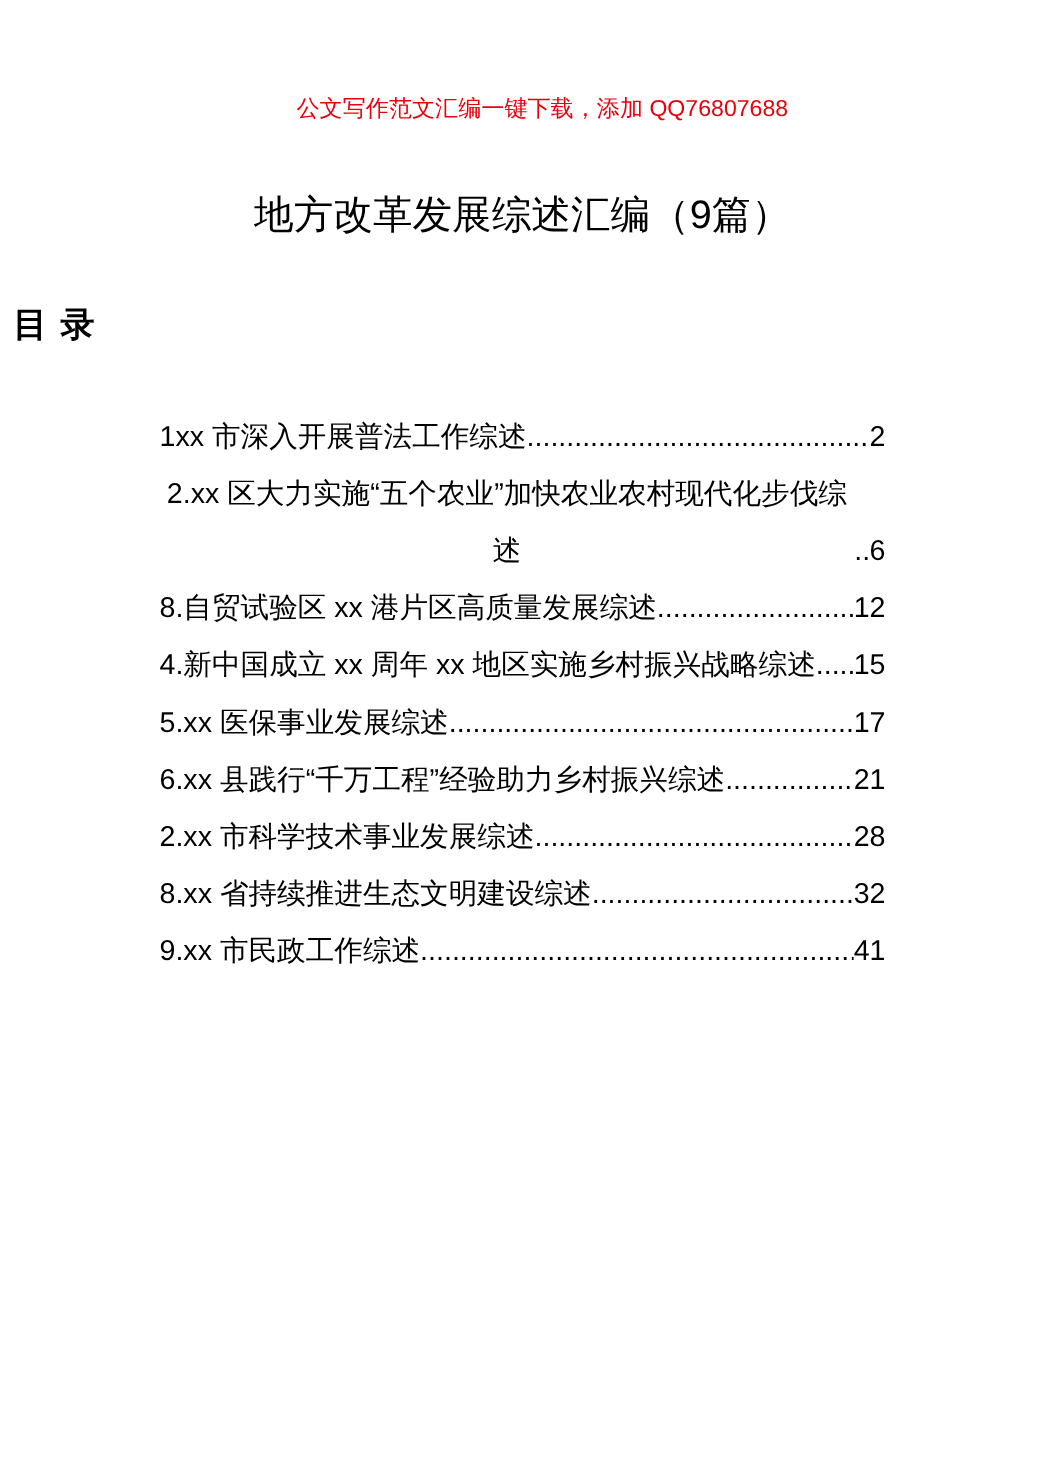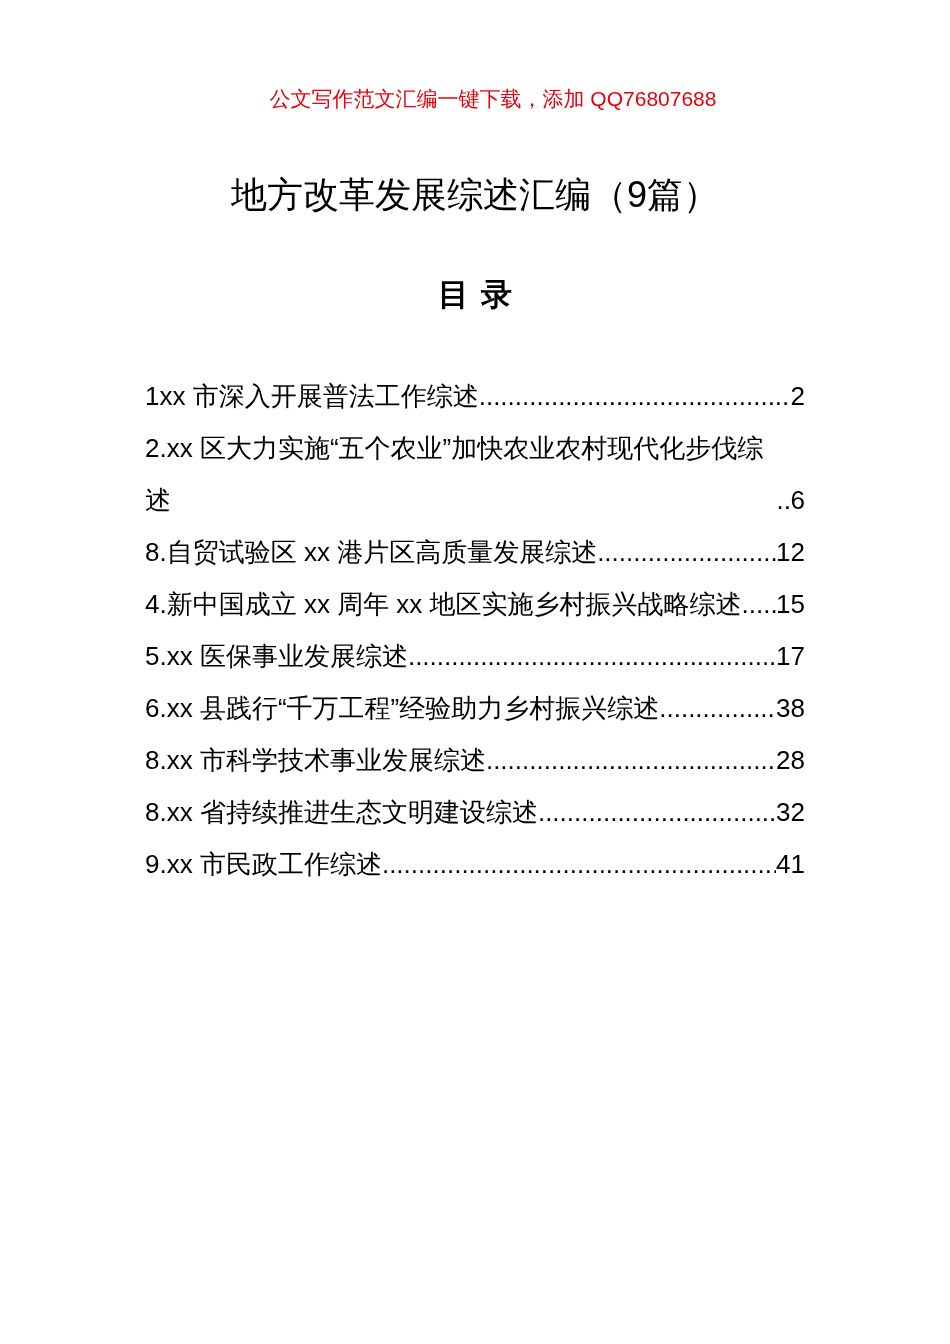--- a/index.html
+++ b/index.html
@@ -36,41 +36,41 @@
     line-height: 44px;
     font-weight: normal;
     color: #000000;
   }
   .toc-heading {
     position: absolute;
     top: 276px;
     left: 0;
     width: 100%;
     margin: 0;
-    text-align: center;
     font-size: 31px;
     line-height: 38px;
     font-weight: bold;
     letter-spacing: 12px;
     text-indent: 12px;
     color: #000000;
   }
   .toc {
     position: absolute;
     top: 370px;
     left: 145px;
     width: 660px;
     font-size: 26px;
     line-height: 52px;
     color: #000000;
   }
   .toc-item {
     display: flex;
     align-items: flex-end;
     cursor: pointer;
+    text-align: center;
   }
   .toc-title {
     flex: 0 1 auto;
     min-width: 0;
     word-break: break-all;
   }
   .toc-leader {
     flex: 1 1 0;
     min-width: 14px;
     overflow: hidden;
@@ -118,25 +118,25 @@
 
   <div class="toc-item">
     <span class="toc-title">5.xx 医保事业发展综述</span>
     <span class="toc-leader">..........................................................................................................................................................................</span>
     <span class="toc-page">17</span>
   </div>
 
   <div class="toc-item">
     <span class="toc-title">6.xx 县践行“千万工程”经验助力乡村振兴综述</span>
     <span class="toc-leader">..........................................................................................................................................................................</span>
-    <span class="toc-page">38</span>
+    <span class="toc-page">21</span>
   </div>
 
   <div class="toc-item">
-    <span class="toc-title">8.xx 市科学技术事业发展综述</span>
+    <span class="toc-title">2.xx 市科学技术事业发展综述</span>
     <span class="toc-leader">..........................................................................................................................................................................</span>
     <span class="toc-page">28</span>
   </div>
 
   <div class="toc-item">
     <span class="toc-title">8.xx 省持续推进生态文明建设综述</span>
     <span class="toc-leader">..........................................................................................................................................................................</span>
     <span class="toc-page">32</span>
   </div>
 

